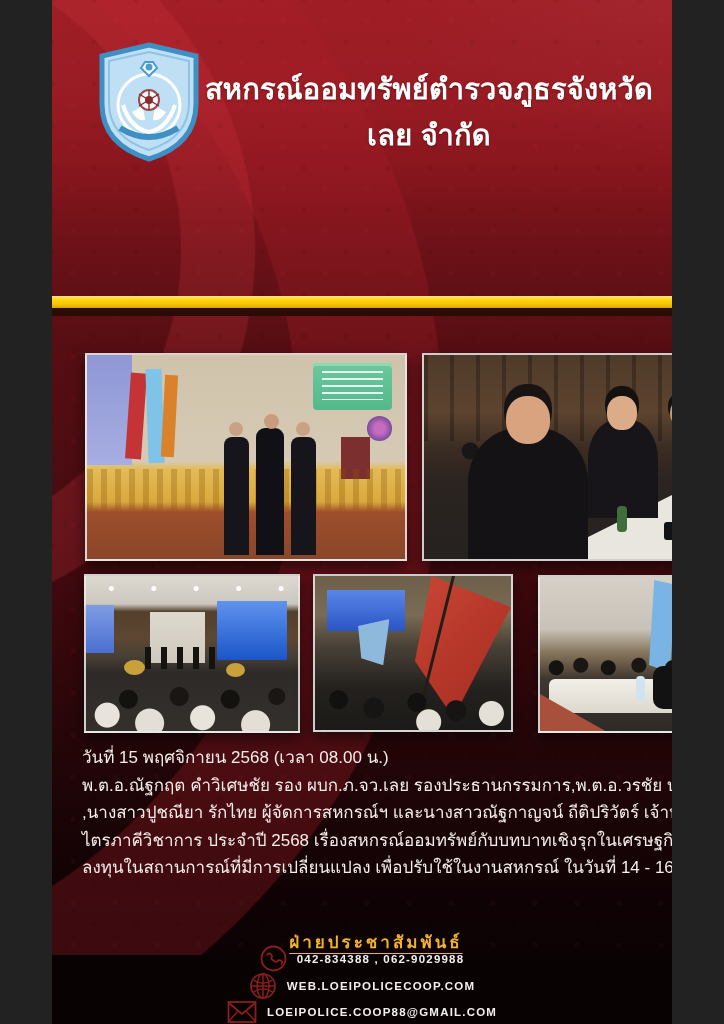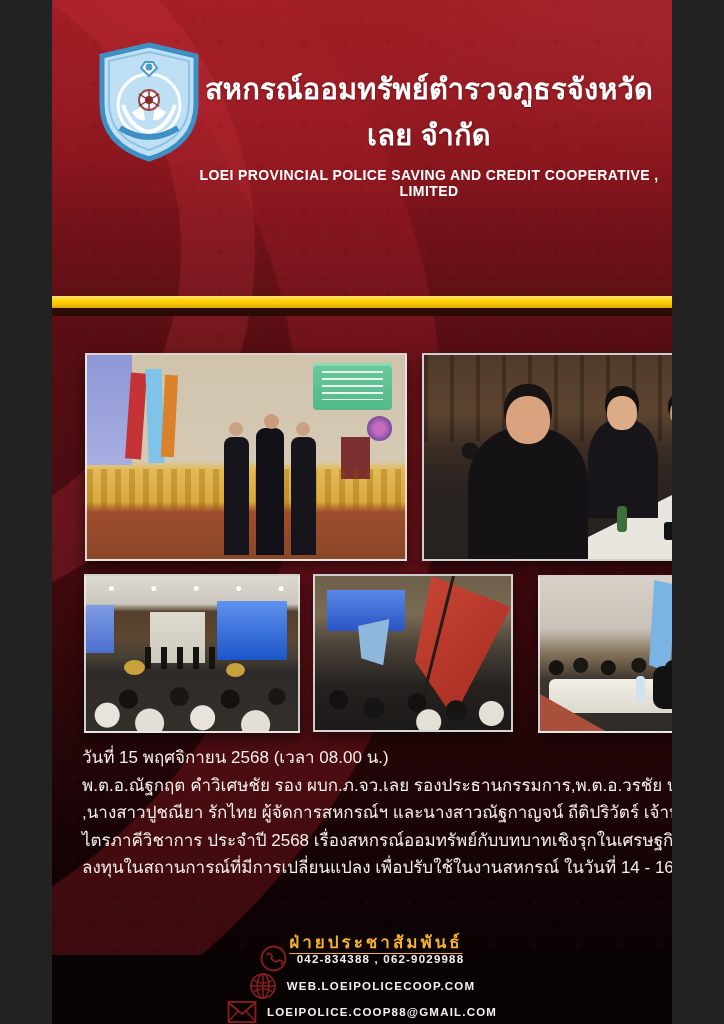--- a/index.html
+++ b/index.html
@@ -89,21 +89,20 @@
       <path d="M68 70 q-6 10 -13 8 l2 -14 z" fill="#ffffff"></path>
       <circle cx="51" cy="58" r="10" fill="#f3f7fb" stroke="#9c4a4a" stroke-width="2"></circle>
       <circle cx="51" cy="58" r="4" fill="#8a2b2b"></circle>
       <path d="M41 52 l20 12 M41 64 l20 -12 M51 48 v20" stroke="#8a2b2b" stroke-width="1.4"></path>
       <path d="M43 26 l8 8 8 -8 -4 -6 h-8 z" fill="#ffffff" stroke="#4a9ccf" stroke-width="2"></path>
       <circle cx="51" cy="25" r="3.5" fill="#4a9ccf"></circle>
       <path d="M22 86 q29 18 58 0" fill="none" stroke="#3e8fc4" stroke-width="6"></path>
     </svg>
     <div class="titles">
       <div class="title-th">สหกรณ์ออมทรัพย์ตำรวจภูธรจังหวัดเลย จำกัด</div>
-      <div class="title-en">LOEI PROVINCIAL POLICE SAVING AND CREDIT COOPERATIVE , LIMITED</div>
     </div>
   </div>
 
   <div class="divider"></div>
 
   <div>
 
     <div class="photo" id="photo-1">
       <div class="ph" style="left:0;top:0;width:14%;height:54%;background:linear-gradient(180deg,#8f97d6,#a7aee2);"></div>
       <div class="ph" style="left:13%;top:9%;width:5%;height:42%;background:#c43436;transform:rotate(4deg);"></div>

